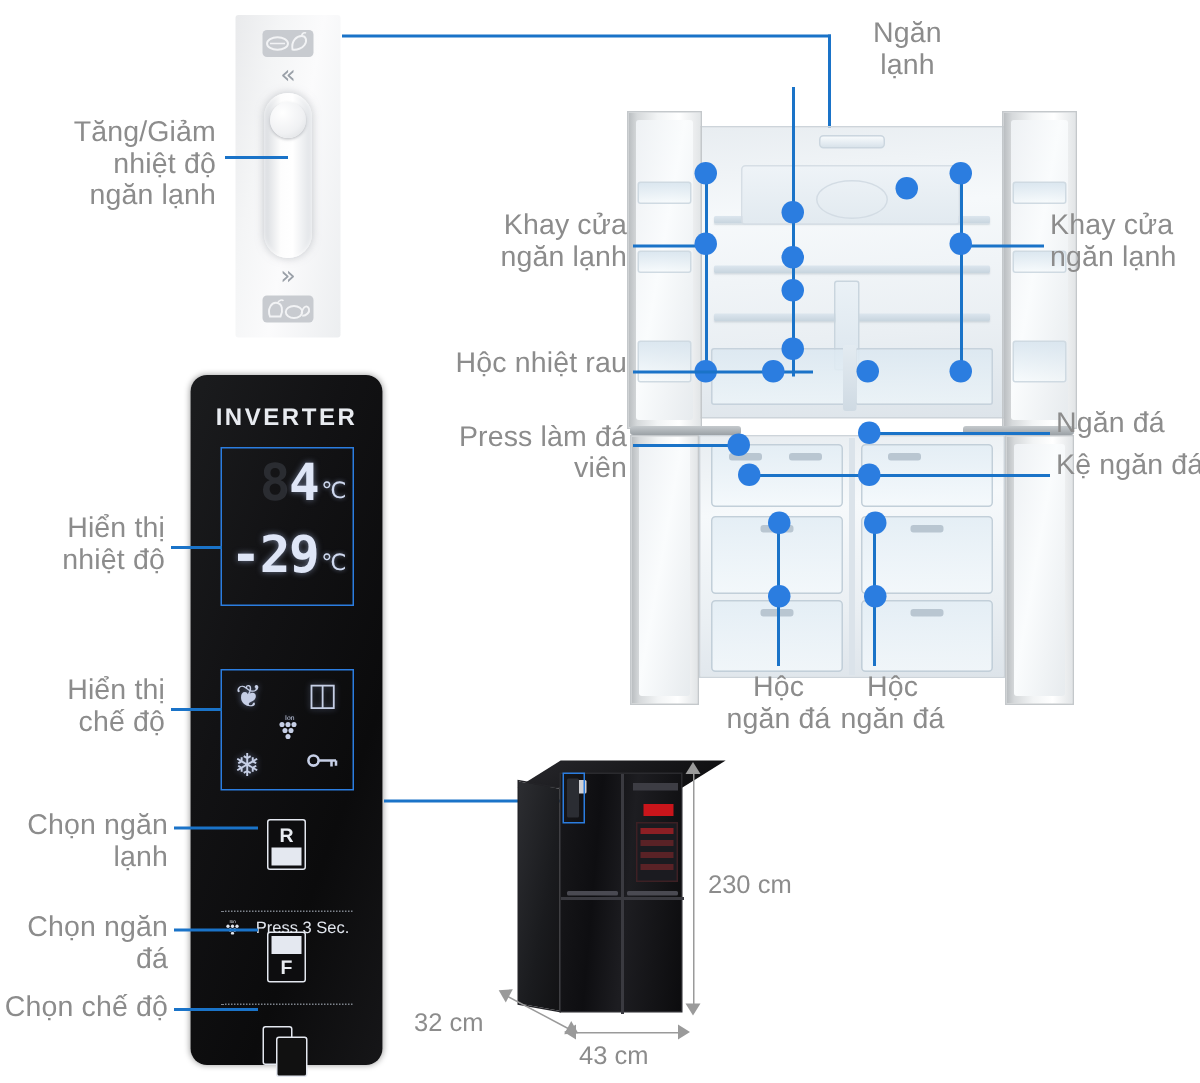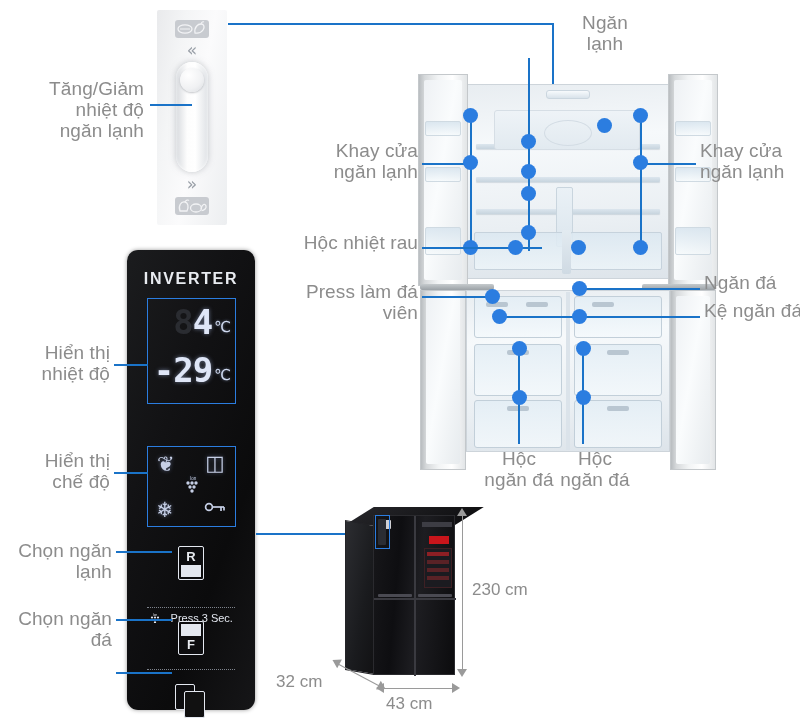--- a/index.html
+++ b/index.html
@@ -489,20 +489,21 @@
   <div class="ln h" style="left:114px; top:472px; width:34px;"></div>
 
   <div class="lbl r" style="left:8px; top:540px; width:104px;">Chọn ngăn
 lạnh</div>
   <div class="ln h" style="left:116px; top:551px; width:56px;"></div>
 
   <div class="lbl r" style="left:8px; top:608px; width:104px;">Chọn ngăn
 đá</div>
   <div class="ln h" style="left:116px; top:619px; width:56px;"></div>
 
+  <div class="lbl r" style="left:0px; top:661px; width:112px;">Chọn chế độ</div>
   <div class="ln h" style="left:116px; top:672px; width:56px;"></div>
 
   <div class="ln h" style="left:256px; top:533px; width:120px;"></div>
 
   <div id="fridge">
 
     <div class="cabinet" style="left:48px; top:22px; width:204px; height:195px;"></div>
 
     <div style="position:absolute; left:128px; top:28px; width:44px; height:9px;
                 background:linear-gradient(180deg,#f7fafc,#d9e3eb); border-radius:3px; border:1px solid #cbd6df;"></div>

